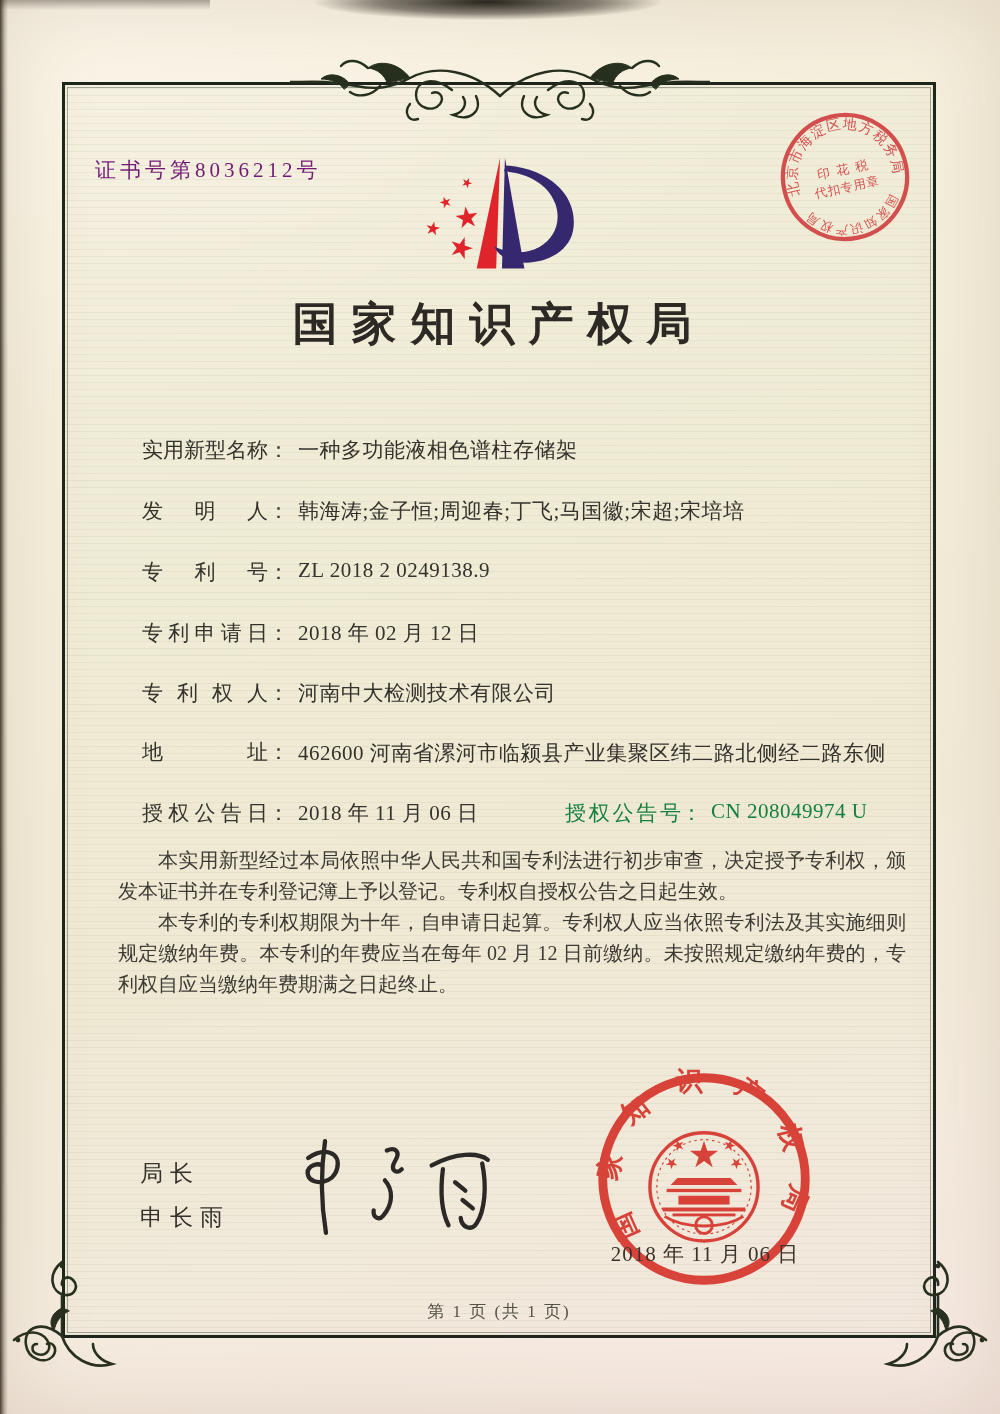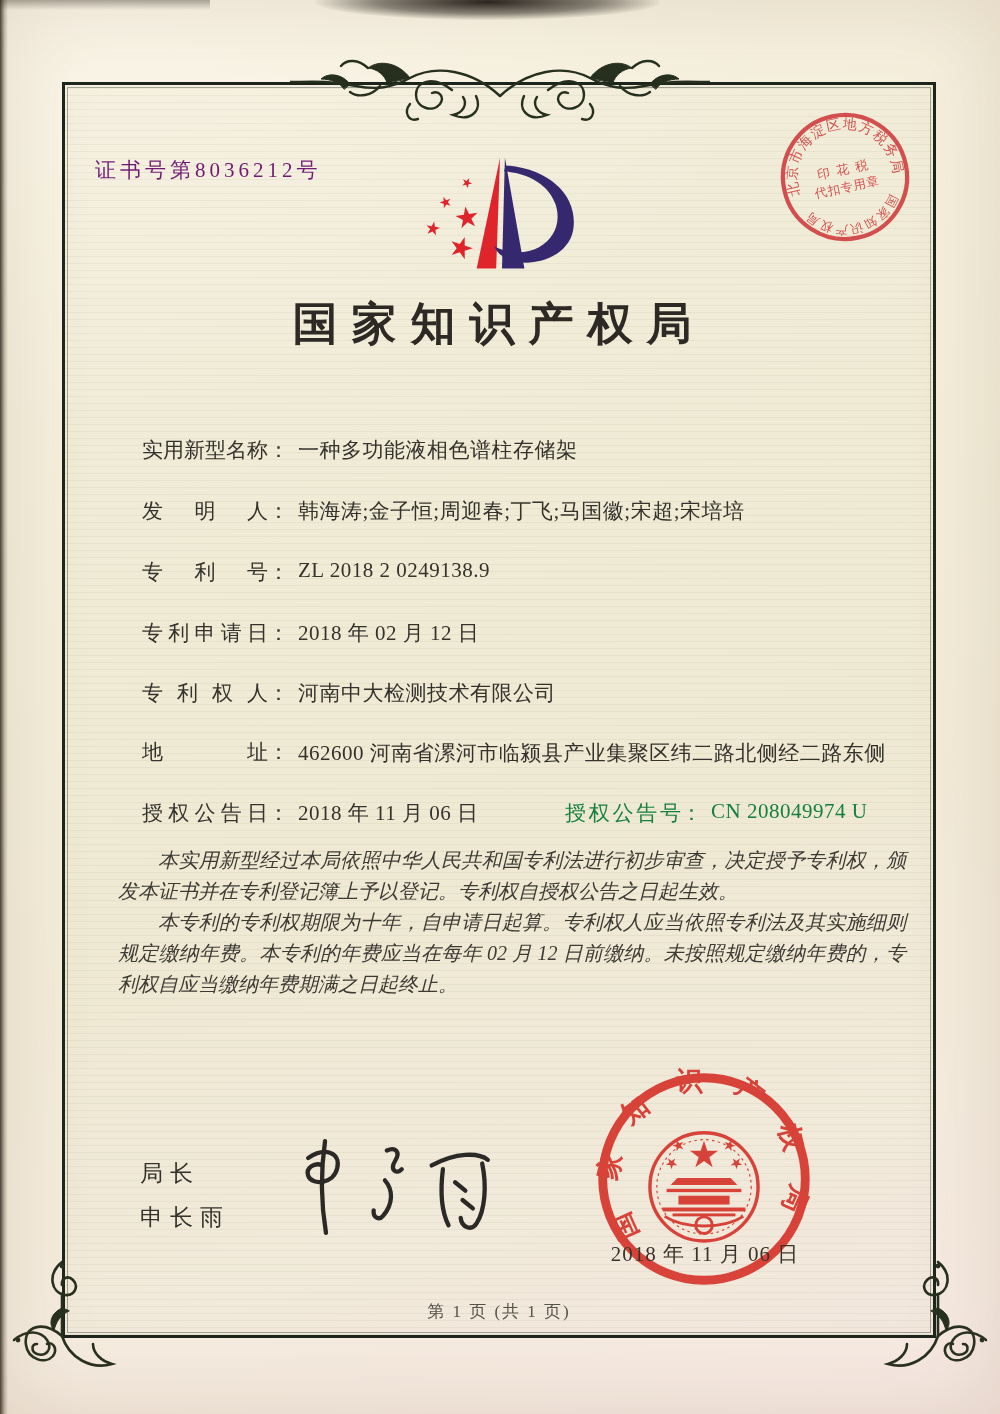--- a/index.html
+++ b/index.html
@@ -31,21 +31,21 @@
     letter-spacing:14px;color:#2d2a25;}
   .row{left:118px;height:28px;font-size:21px;color:#33322d;white-space:nowrap;margin-left:24px;}
   .f-label{display:inline-block;width:126px;text-align:justify;text-align-last:justify;vertical-align:top;}
   .f-colon{display:inline-block;vertical-align:top;}
   .f-value{display:inline-block;margin-left:9px;vertical-align:top;letter-spacing:.5px;}
   .row-addr{white-space:normal;}
   .row-addr .f-value{width:588px;line-height:30px;}
   .grant-no{left:565px;top:799px;font-size:21px;color:#15803d;white-space:nowrap;}
   .grant-no .f-label{width:116px;}
   .paras{left:118px;top:845px;width:788px;font-size:20px;line-height:31px;color:#3c3a34;text-align:justify;}
-  .paras p{margin:0;text-indent:2em;font-style:italic;}
+  .paras p{margin:0;text-indent:2em;}
   .paras p.p3{margin-top:6px;}
   .director{left:140px;font-size:23px;letter-spacing:7px;color:#34322c;}
   .d1{top:1158px;} .d2{top:1202px;}
   .seal-date{left:582px;top:1240px;width:246px;text-align:center;font-size:21px;letter-spacing:1px;
     color:#3a332b;z-index:6;}
   .footer{left:62px;top:1300px;width:874px;text-align:center;font-size:17px;letter-spacing:2px;color:#55524a;}
   svg{display:block;}
   .stamp-svg{left:760px;top:92px;transform:rotate(-12deg);z-index:4;}
   .seal-svg{left:586px;top:1061px;z-index:5;}
   .sig-svg{left:276px;top:1128px;z-index:3;}

